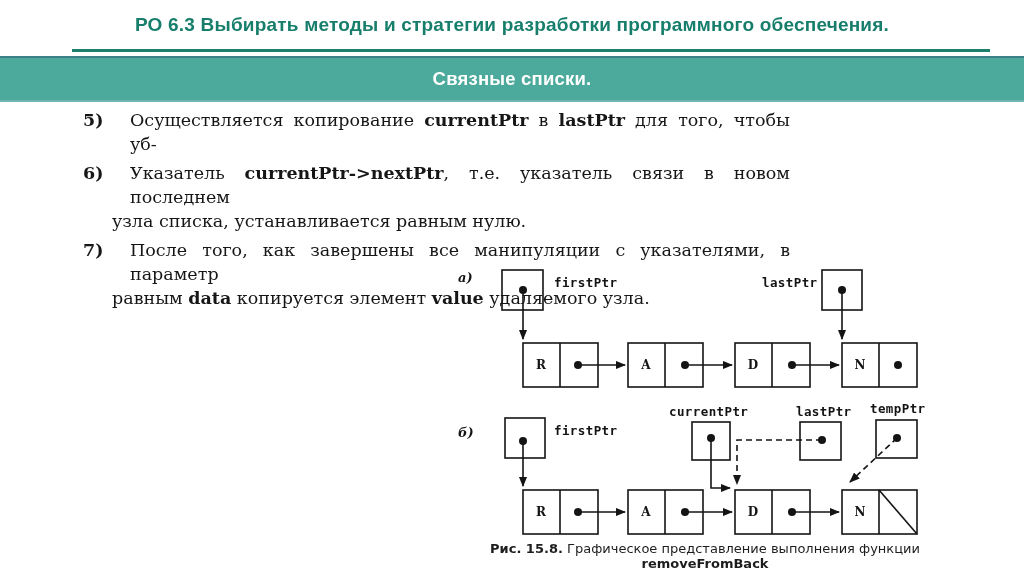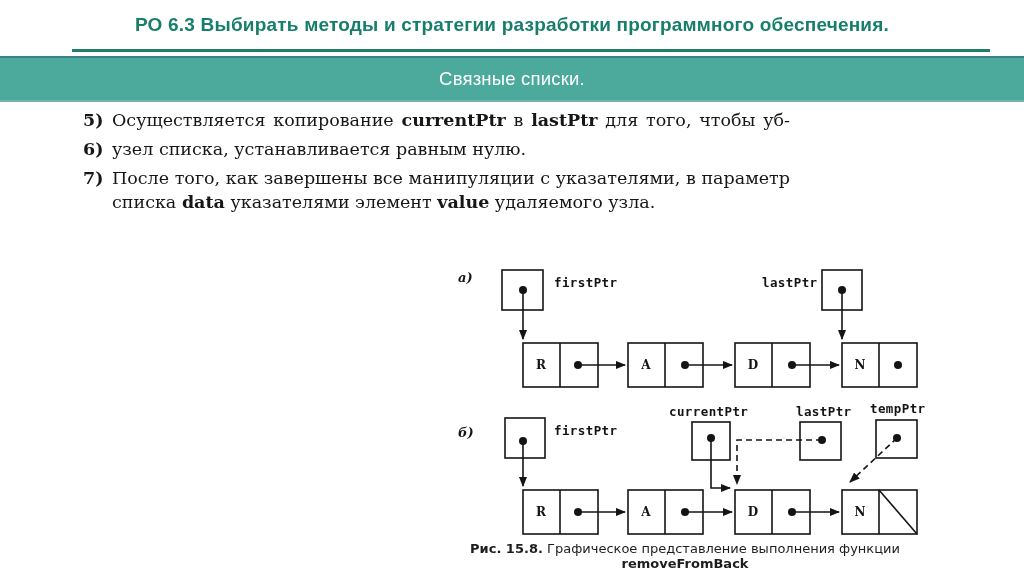--- a/index.html
+++ b/index.html
@@ -19,37 +19,37 @@
   }
   .banner{
     position:absolute;left:0;top:56px;width:1024px;height:46px;
     background:#4caa9c;
     border-top:2px solid rgba(45,95,115,.55);
     border-bottom:2px solid rgba(140,185,195,.6);
     box-sizing:border-box;
     display:flex;align-items:center;justify-content:center;
   }
   .banner-title{
-    color:#ffffff;font-weight:normal;font-size:18.5px;letter-spacing:.2px;
+    color:#ffffff;font-weight:bold;font-size:18.5px;letter-spacing:.2px;
   }
   
   .textblock{
     position:absolute;left:83px;top:108px;width:707px;
     font-family:"DejaVu Serif",serif;font-size:17.5px;line-height:24px;
     color:#161616;
   }
   .item{display:flex;margin-bottom:5px;}
   .item .num{width:29px;flex:0 0 29px;font-weight:bold;}
   .item .lines{width:678px;}
-  .line.just{text-align:justify;text-align-last:justify;}
+  .line.just{text-align:justify;text-align-last:justify;margin-left:18px;}
   .textblock b{font-weight:bold;}
   
   .figure-svg{position:absolute;left:440px;top:255px;}
   .fig-caption{
-    position:absolute;left:440px;top:541px;width:490px;
+    position:absolute;left:460px;top:541px;width:490px;
     text-align:center;font-family:"DejaVu Sans",sans-serif;
     font-size:13px;color:#1d1d1d;
   }
   .fig-caption b{font-weight:bold;}
   svg text{fill:#141414;}
   .ptr-label{font-family:"DejaVu Sans Mono",monospace;font-weight:bold;font-size:12.5px;letter-spacing:.4px;}
   .node-letter{font-family:"DejaVu Serif",serif;font-weight:bold;font-size:12px;text-anchor:middle;}
   .sub-label{font-family:"DejaVu Serif",serif;font-weight:bold;font-style:italic;font-size:13px;}
 </style>
 </head>
@@ -64,28 +64,29 @@
 <div class="textblock">
   <div class="item">
     <div class="num">5)</div>
     <div class="lines">
       <div class="line just"><span>Осуществляется копирование </span><b>currentPtr</b><span> в </span><b>lastPtr</b><span> для того, чтобы уб-</span></div>
     </div>
   </div>
   <div class="item">
     <div class="num">6)</div>
     <div class="lines">
-      <div class="line"><span>узел списка, устанавливается равным нулю.</span></div>
+      <div class="line just"><span>Указатель </span><b>currentPtr-&gt;nextPtr</b><span>, т.е. указатель связи в новом последнем</span></div>
+      <div class="line"><span>узла списка, устанавливается равным нулю.</span></div>
     </div>
   </div>
   <div class="item">
     <div class="num">7)</div>
     <div class="lines">
       <div class="line just"><span>После того, как завершены все манипуляции с указателями, в параметр</span></div>
-      <div class="line"><span>списка </span><b>data</b><span> указателями элемент </span><b>value</b><span> удаляемого узла.</span></div>
+      <div class="line"><span>равным </span><b>data</b><span> копируется элемент </span><b>value</b><span> удаляемого узла.</span></div>
     </div>
   </div>
 </div>
 
 <svg class="figure-svg" width="490" height="310" viewBox="0 0 490 310">
   <defs>
     <marker id="arr" viewBox="0 0 10 8" refX="9" refY="4" markerUnits="userSpaceOnUse" markerWidth="10.5" markerHeight="8.5" orient="auto">
       <path d="M0,0 L10,4 L0,8 z" fill="#141414"></path>
     </marker>
   </defs>

